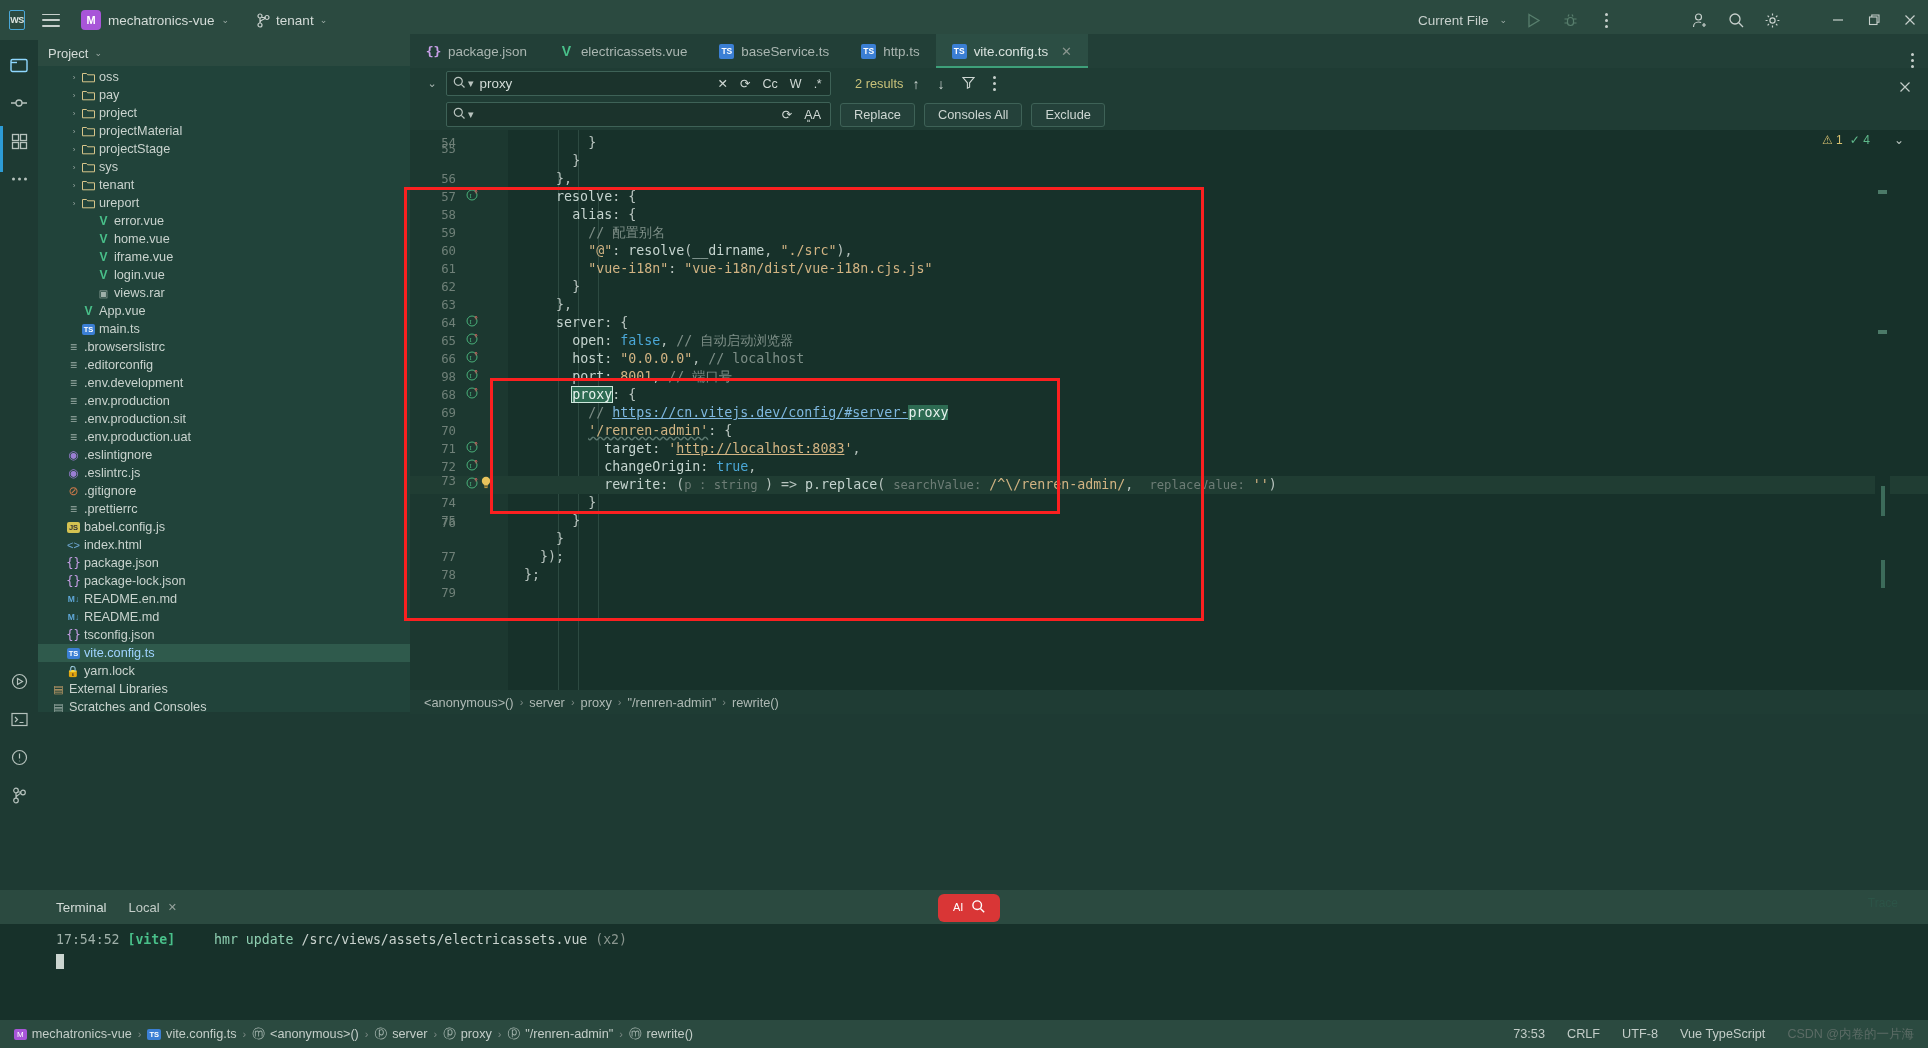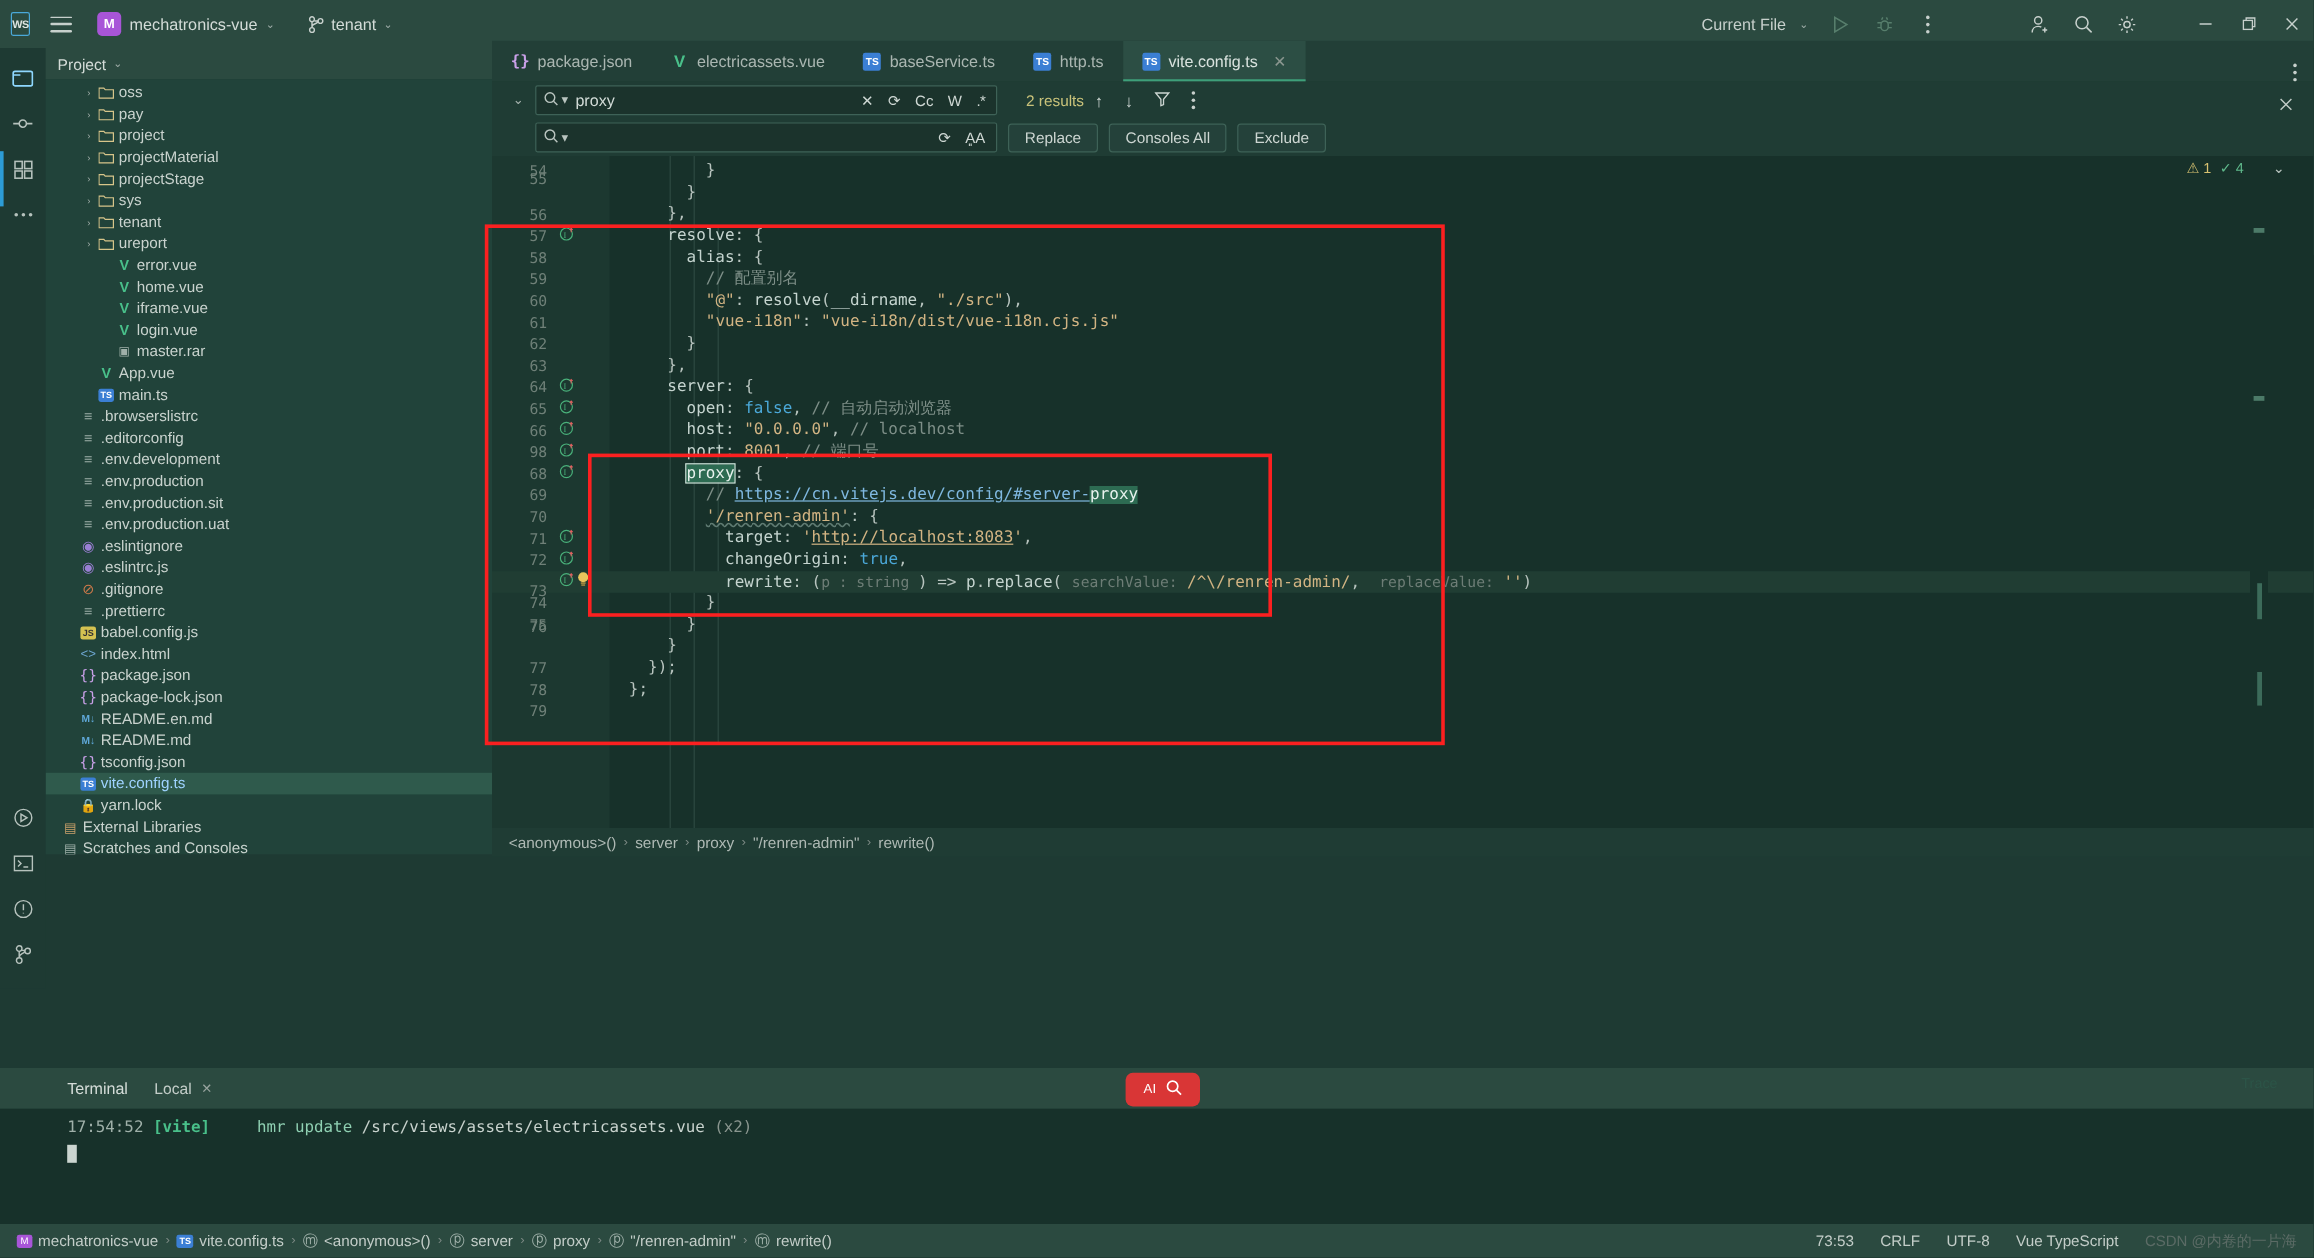--- a/index.html
+++ b/index.html
@@ -470,21 +470,21 @@
       <span class="ic">
         <span style="color:#49c08a;font-weight:bold;font-size:12px">V</span>
       </span>
       <span class="lbl">login.vue</span>
     </div>
     <div class="node" style="padding-left: 45px;">
       <span class="arrow"></span>
       <span class="ic">
         <span style="color:#9fb0a9;font-size:10px">▣</span>
       </span>
-      <span class="lbl">master.rar</span>
+      <span class="lbl">views.rar</span>
     </div>
     <div class="node" style="padding-left: 30px;">
       <span class="arrow"></span>
       <span class="ic">
         <span style="color:#49c08a;font-weight:bold;font-size:12px">V</span>
       </span>
       <span class="lbl">App.vue</span>
     </div>
     <div class="node" style="padding-left: 30px;">
       <span class="arrow"></span>
@@ -818,21 +818,21 @@
         </svg></div>
       <div class="code" style="top: 310px; line-height: 18px;"><span class="punct"> </span><span class="punct"> </span><span class="punct"> </span><span class="punct"> </span><span class="punct"> </span><span class="punct"> </span><span class="punct"> </span><span class="punct"> </span><span class="punct"> </span><span class="punct"> </span><span class="punct"> </span><span class="punct"> </span><span class="prop">target</span><span class="punct">:</span><span class="punct"> </span><span class="str">'</span><span class="lnk" style="color:#d2b483">http://localhost:8083</span><span class="str">'</span><span class="punct">,</span></div>
       <div class="lnum" style="top: 328px; line-height: 18px;">72</div>
       <div class="gmark" style="top: 328px; line-height: 18px;"><svg width="13" height="13" viewBox="0 0 13 13">
           <circle cx="6" cy="7" r="5" fill="none" stroke="#49b07a" stroke-width="1"></circle>
           <text x="3.6" y="10" font-size="7" fill="#49b07a" font-family="serif">I</text>
           <path d="M10 5.5v-3M8.8 3.5 10 2.2 11.2 3.5" stroke="#e06060" stroke-width=".9" fill="none"></path>
         </svg></div>
       <div class="code" style="top: 328px; line-height: 18px;"><span class="punct"> </span><span class="punct"> </span><span class="punct"> </span><span class="punct"> </span><span class="punct"> </span><span class="punct"> </span><span class="punct"> </span><span class="punct"> </span><span class="punct"> </span><span class="punct"> </span><span class="punct"> </span><span class="punct"> </span><span class="prop">changeOrigin</span><span class="punct">:</span><span class="punct"> </span><span class="kw">true</span><span class="punct">,</span></div>
       <div class="hl-line" style="top: 346px;"></div>
-      <div class="lnum" style="top: 354px; line-height: 18px;">73</div>
+      <div class="lnum" style="top: 342px; line-height: 18px;">73</div>
       <div class="gmark" style="top: 346px; line-height: 18px;"><svg width="13" height="13" viewBox="0 0 13 13">
           <circle cx="6" cy="7" r="5" fill="none" stroke="#49b07a" stroke-width="1"></circle>
           <text x="3.6" y="10" font-size="7" fill="#49b07a" font-family="serif">I</text>
           <path d="M10 5.5v-3M8.8 3.5 10 2.2 11.2 3.5" stroke="#e06060" stroke-width=".9" fill="none"></path>
         </svg></div>
       <div class="bulb" style="top: 346px; line-height: 18px; left: 68px;"><svg width="12" height="13" viewBox="0 0 12 13">
           <circle cx="6" cy="5" r="4.2" fill="#e8c45c"></circle>
           <rect x="4" y="9.3" width="4" height="1.2" fill="#b9973f"></rect>
           <rect x="4.4" y="11" width="3.2" height="1.1" fill="#b9973f"></rect>
         </svg></div>

